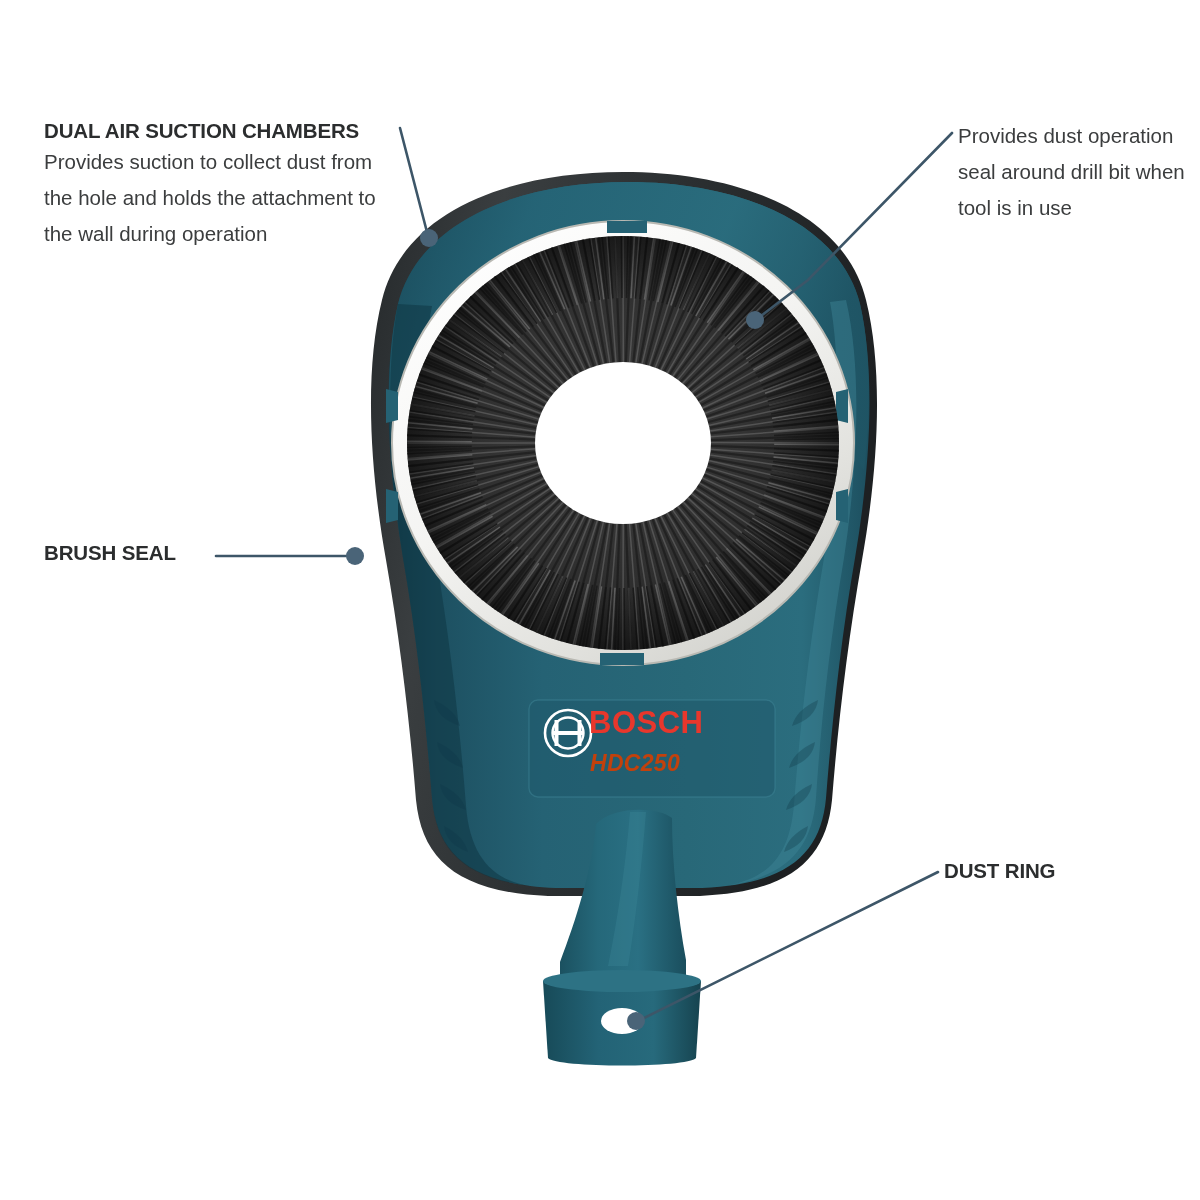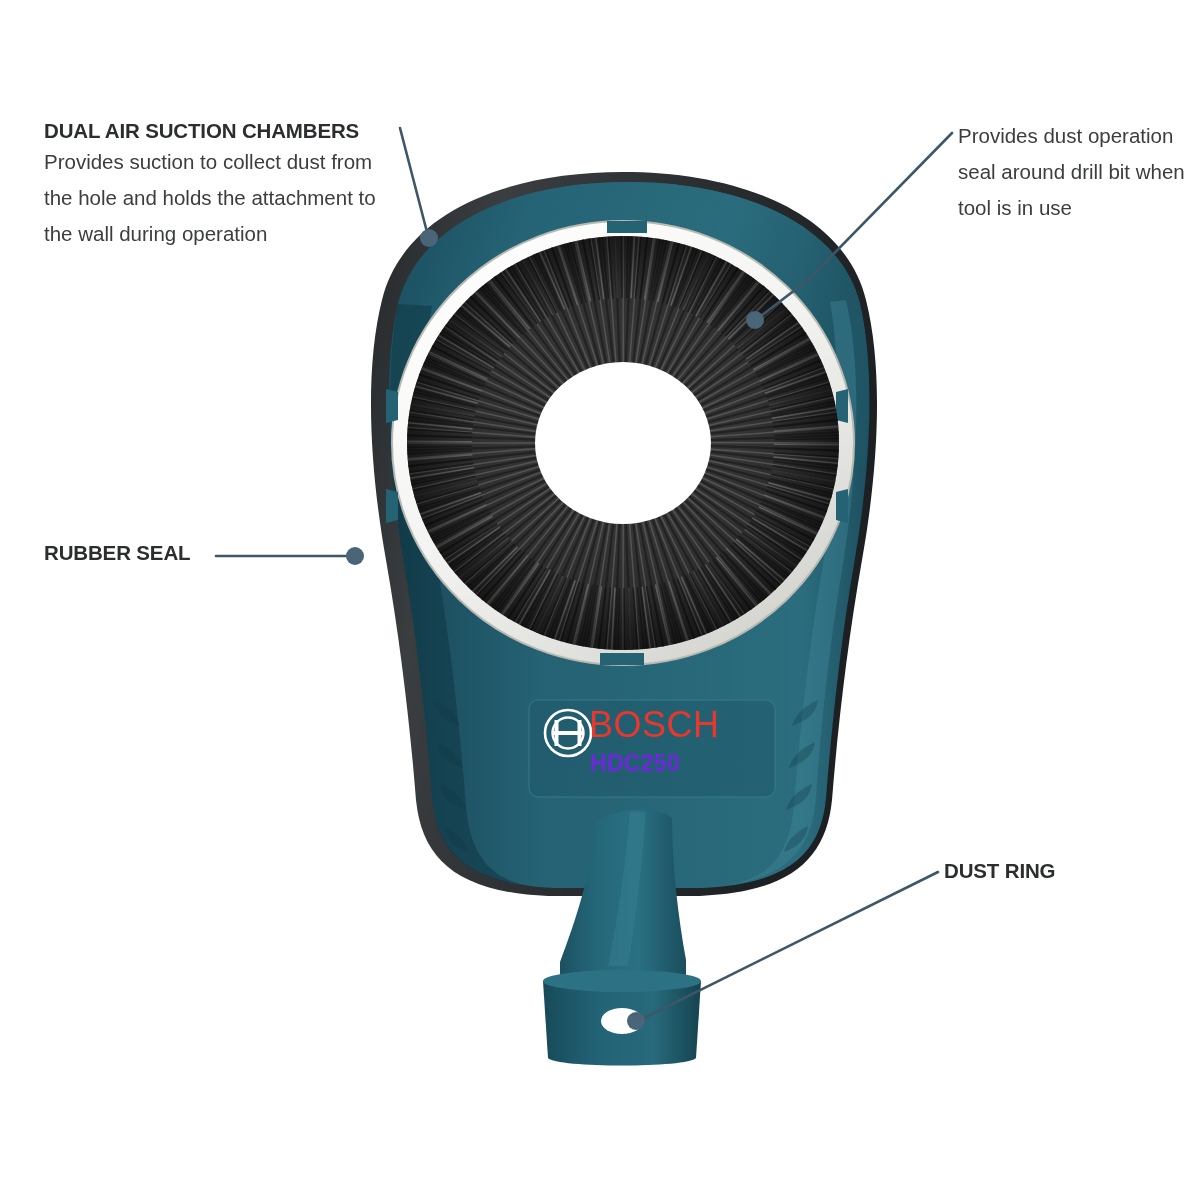--- a/index.html
+++ b/index.html
@@ -685,29 +685,29 @@
   <div class="callout" id="callout-dual-air">
     <p class="callout-title wrap">DUAL AIR SUCTION CHAMBERS</p>
     <p class="callout-body">Provides suction to collect dust from the hole and holds the attachment to the wall during operation</p>
   </div>
 
   <div class="callout" id="callout-brush-ring">
     <p class="callout-body">Provides dust operation seal around drill bit when tool is in use</p>
   </div>
 
   <div class="callout" id="callout-rubber">
-    <p class="callout-title">RUBBER SEAL</p>
+    <p class="callout-title">BRUSH SEAL</p>
   </div>
 
   <div class="callout" id="callout-dust-port">
     <p class="callout-title">DUST RING</p>
   </div>
 
-  <div style="position:absolute;left:589px;top:707px;font-size:36px;font-weight:normal;
+  <div style="position:absolute;left:589px;top:707px;font-size:31px;font-weight:bold;
               letter-spacing:0.5px;line-height:1;">
     <span id="brand-word" style="color: rgb(232, 55, 44);">BOSCH</span>
   </div>
   <div style="position:absolute;left:590px;top:752px;font-size:23px;font-weight:bold;
               color:#ffffff;letter-spacing:0.3px;line-height:1;">
-    <span id="model-word" style="color: #6d28d9;">HDC250</span>
+    <span id="model-word" style="color: #c2410c; font-style: italic;">HDC250</span>
   </div>
 
 </div>
 
 </body></html>

